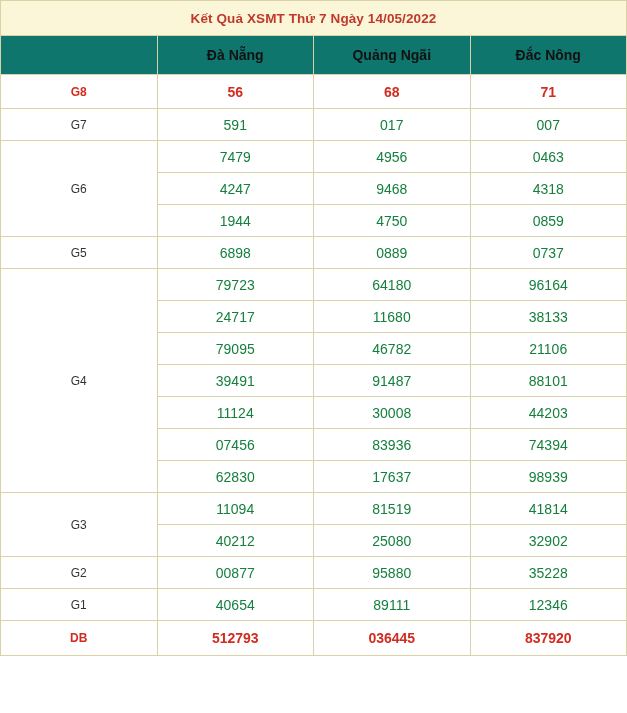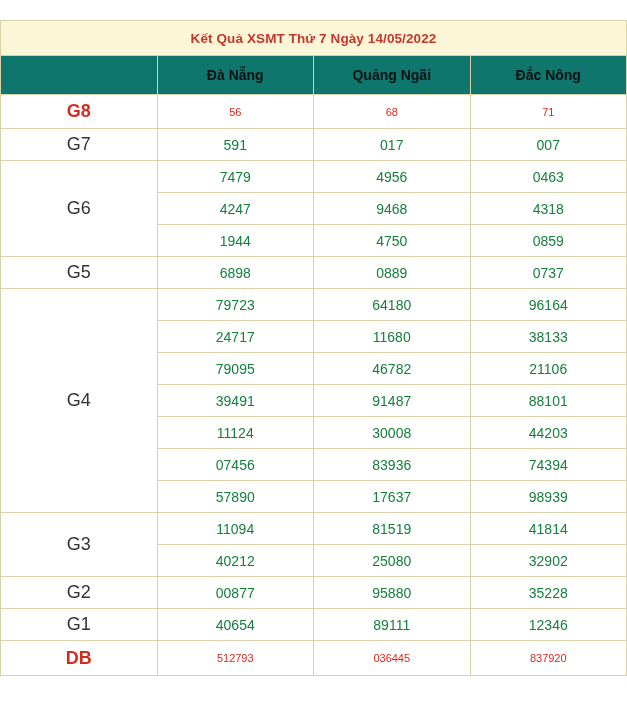--- a/index.html
+++ b/index.html
@@ -10,21 +10,20 @@
     width: 627px;
     height: 713px;
     background: #ffffff;
     font-family: "Liberation Sans", sans-serif;
     font-size: 13px;
     color: #222222;
   }
   .lottery-wrap {
     width: 627px;
     box-sizing: border-box;
-    margin-top: 20px;
   }
   table.lottery {
     width: 627px;
     border-collapse: collapse;
     table-layout: fixed;
   }
   table.lottery td,
   table.lottery th {
     border: 1px solid #d9d2a8;
     text-align: center;
@@ -44,37 +43,37 @@
     background: #0f766e;
     color: #111111;
     font-weight: bold;
     font-size: 14px;
     height: 38px;
   }
   .head-cell.blank {
     width: 74px;
   }
   .prize-label {
-    font-size: 18px;
+    font-size: 12px;
     color: #333333;
     width: 74px;
   }
   .prize-label.red {
     color: #d12c1f;
     font-weight: bold;
   }
   .num {
     font-size: 14px;
     color: #15803d;
     height: 31px;
   }
   .num.big-red {
     color: #d12c1f;
-    font-weight: normal;
-    font-size: 11px;
+    font-weight: bold;
+    font-size: 14px;
   }
   .row-g8 td { height: 33px; }
   .row-db td { height: 34px; }
 </style>
 </head>
 <body>
 
 <div class="lottery-wrap">
   <table class="lottery">
     <tbody>
@@ -146,21 +145,21 @@
           <td class="num">11124</td>
           <td class="num">30008</td>
           <td class="num">44203</td>
         </tr>
         <tr>
           <td class="num">07456</td>
           <td class="num">83936</td>
           <td class="num">74394</td>
         </tr>
         <tr>
-          <td class="num">57890</td>
+          <td class="num">62830</td>
           <td class="num">17637</td>
           <td class="num">98939</td>
         </tr>
         <tr>
           <td class="prize-label" rowspan="2">G3</td>
           <td class="num">11094</td>
           <td class="num">81519</td>
           <td class="num">41814</td>
         </tr>
         <tr>

